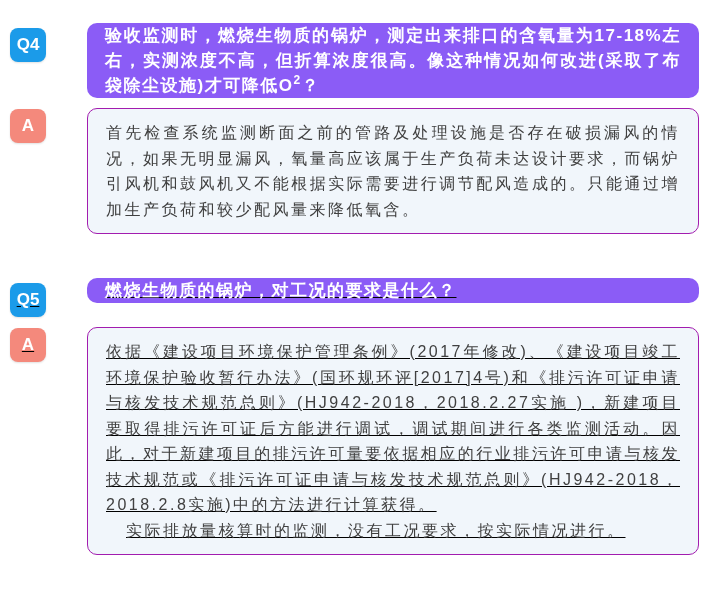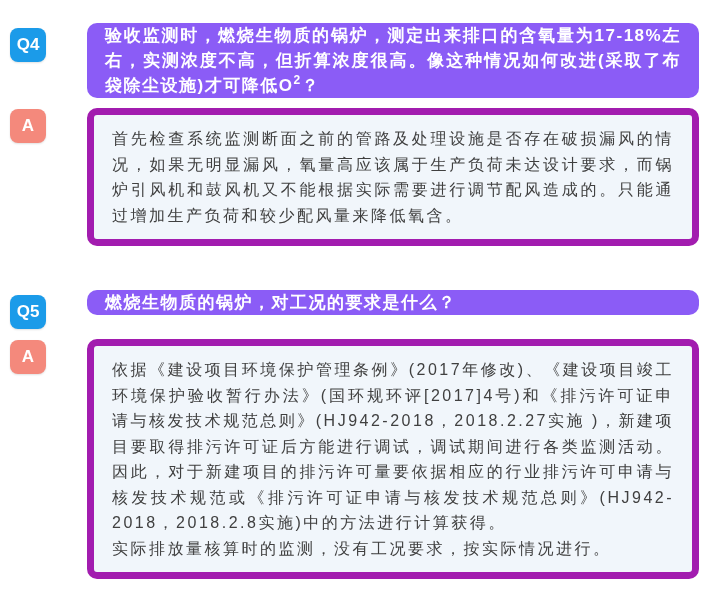--- a/index.html
+++ b/index.html
@@ -1,44 +1,44 @@
 <!DOCTYPE html>
 <html><head>
 <meta charset="utf-8">
 <style>
   html, body { margin: 0; padding: 0; background: #ffffff; }
   body {
     width: 705px; height: 592px; overflow: hidden;
     font-family: "Liberation Sans", "DejaVu Sans", sans-serif;
   }
   .page { box-sizing: border-box; width: 705px; padding: 23px 6px 0 10px; }
-  .qa-block + .qa-block { margin-top: 44px; }
+  .qa-block + .qa-block { margin-top: 44px; text-decoration: underline; }
   .row { display: flex; align-items: flex-start; }
   .a-row { margin-top: 10px; }
   .badge {
     flex: none; width: 36px; height: 34px; border-radius: 8px;
     display: flex; align-items: center; justify-content: center;
     color: #ffffff; font-weight: bold; font-size: 17px;
     box-shadow: 0 1px 2px rgba(0,0,0,0.12);
   }
   .q-badge { background: #1b9be9; margin-top: 5px; }
   .a-badge { background: #f4897c; margin-top: 1px; }
   .bubble { flex: 1 1 auto; margin-left: 41px; border-radius: 10px; box-sizing: border-box; }
   .q-box { background: #8b5cf6; padding: 0 18px; }
   .q-text {
     margin: 0; color: #ffffff; font-weight: bold; font-size: 17px;
     line-height: 25px; letter-spacing: 1.5px; text-align: justify;
   }
   .q-text sup { font-size: 12px; line-height: 0; }
-  .a-box { background: #f1f6fb; border: 7px solid #a21caf; padding: 11px 18px; }
+  .a-box { background: #f1f6fb; border: 1px solid #a21caf; padding: 11px 18px; }
   .a-text {
     margin: 0; color: #404040; font-size: 16px;
     line-height: 25.5px; letter-spacing: 2.5px; text-align: justify;
   }
-  .a-text + .a-text { margin-top: 0; }
+  .a-text + .a-text { margin-top: 0; margin-left: 20px; }
 </style>
 </head>
 <body>
 
 <div class="page">
 
   <section class="qa-block">
     <div class="row q-row">
       <div class="badge q-badge">Q4</div>
       <div class="bubble q-box">

